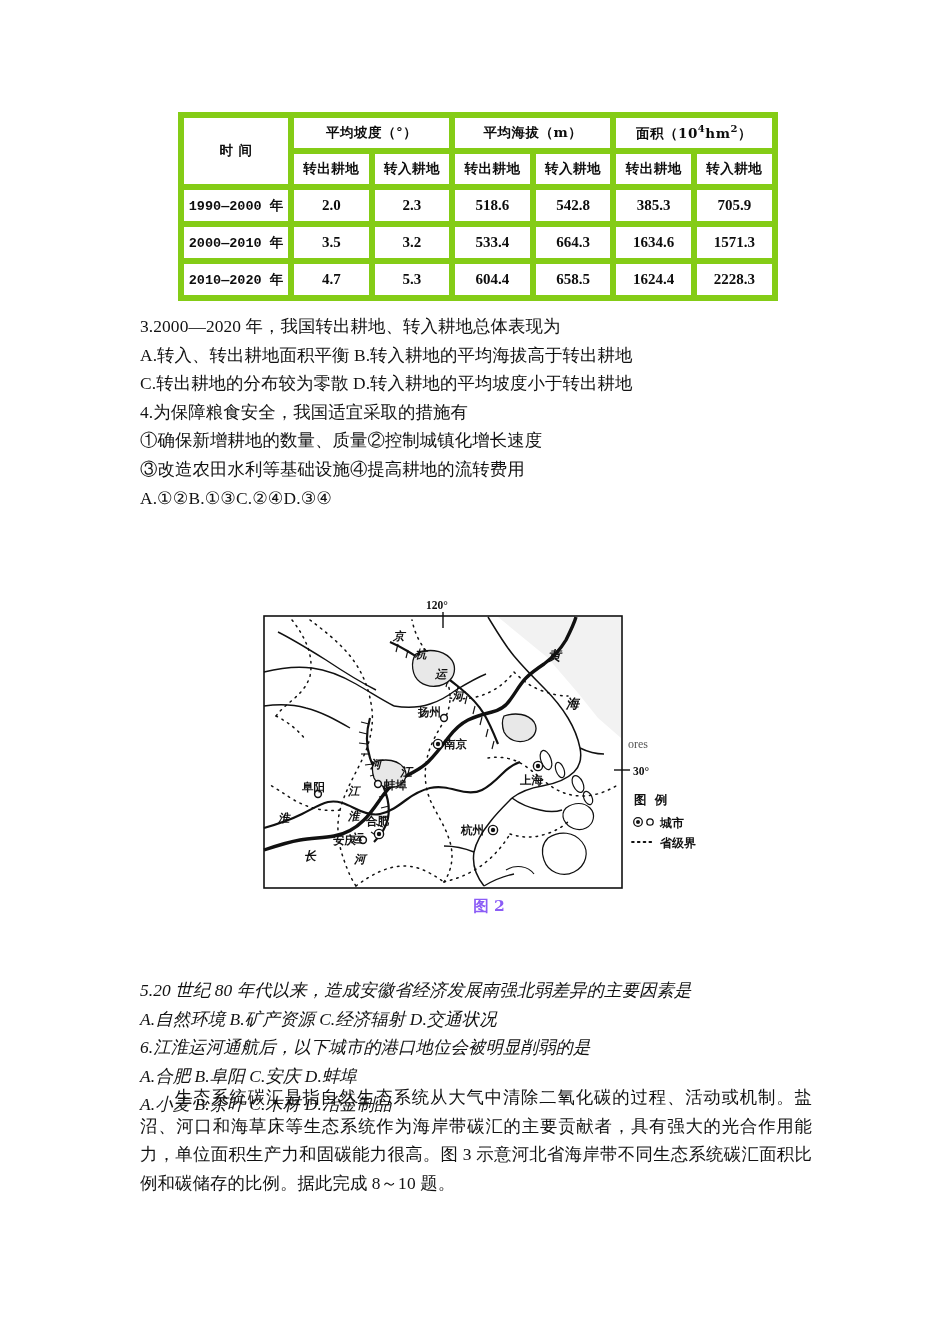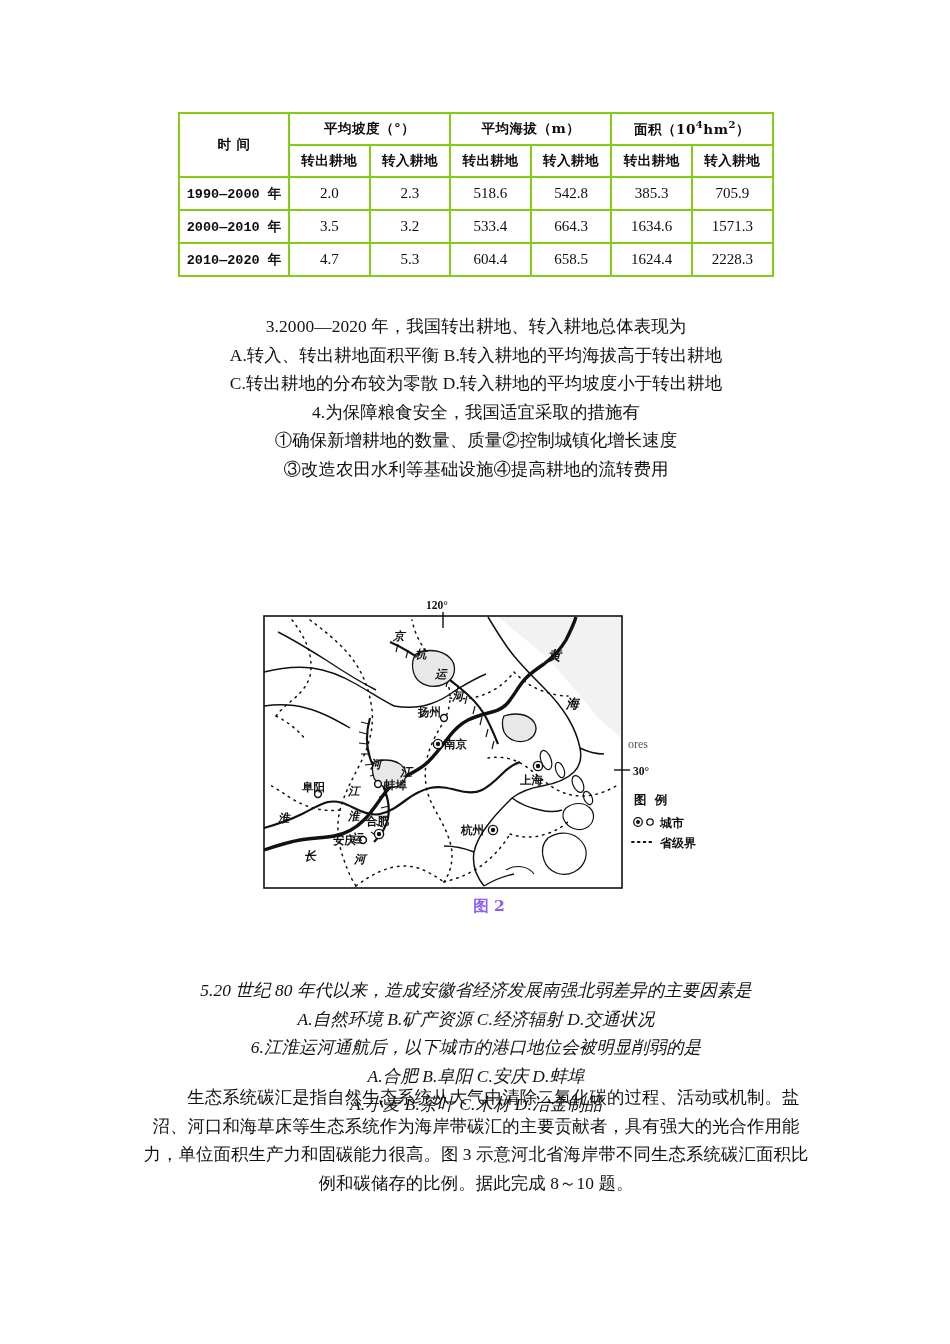--- a/index.html
+++ b/index.html
@@ -30,21 +30,21 @@
     top: 112px;
     width: 594px;
   }
   table.data-table {
     border-collapse: collapse;
     width: 594px;
     table-layout: fixed;
     background: #fff;
   }
   table.data-table td, table.data-table th {
-    border: 2px solid #84cc16;
+    border: 6px solid #84cc16;
     text-align: center;
     vertical-align: middle;
     font-weight: bold;
     color: #0d0d0d;
     padding: 0;
   }
   table.data-table th {
     font-family: "DejaVu Serif", "Liberation Serif", serif;
     font-size: 13.5px;
     height: 30px;
@@ -52,41 +52,40 @@
   }
   table.data-table td.rowhead {
     font-family: Liberation Mono, monospace;
     font-size: 13.5px;
     height: 31px;
   }
   table.data-table td.num {
     font-family: "Liberation Serif", serif;
     font-size: 15px;
     height: 31px;
-    font-weight: normal;
+    font-weight: bold;
   }
   .col-time { width: 110px; }
   .col-v { width: 80.6px; }
   .sup-small { font-size: 10px; vertical-align: super; }
 
   
   .text-block {
     position: absolute;
     left: 140px;
     width: 672px;
     font-size: 17.4px;
     line-height: 28.6px;
     color: #121212;
     font-family: "Liberation Serif", "DejaVu Serif", serif;
     letter-spacing: 0.1px;
   }
   .text-block p {
     margin: 0;
     white-space: nowrap;
-    text-align: center;
   }
   .text-block p.indent {
     text-indent: 2em;
     white-space: normal;
   }
   .para-just {
     text-align: justify;
     text-justify: inter-ideograph;
   }
 
@@ -176,20 +175,21 @@
     </table>
   </div>
 
   <div class="text-block" style="top:312px;">
     <p>3.2000—2020 年，我国转出耕地、转入耕地总体表现为</p>
     <p>A.转入、转出耕地面积平衡 B.转入耕地的平均海拔高于转出耕地</p>
     <p>C.转出耕地的分布较为零散 D.转入耕地的平均坡度小于转出耕地</p>
     <p>4.为保障粮食安全，我国适宜采取的措施有</p>
     <p>①确保新增耕地的数量、质量②控制城镇化增长速度</p>
     <p>③改造农田水利等基础设施④提高耕地的流转费用</p>
+    <p>A.①②B.①③C.②④D.③④</p>
   </div>
 
 
   <div class="map-area">
     <svg class="map-svg" width="454" height="300" viewBox="0 0 454 300">
 
       <rect x="16" y="18" width="358" height="272" fill="#ffffff" stroke="#111" stroke-width="1.6"></rect>
 
       <path d="M250,19 L300,60 L330,95 L350,120 L373,140 L373,19 Z" fill="#f2f2f2" stroke="none"></path>
 

